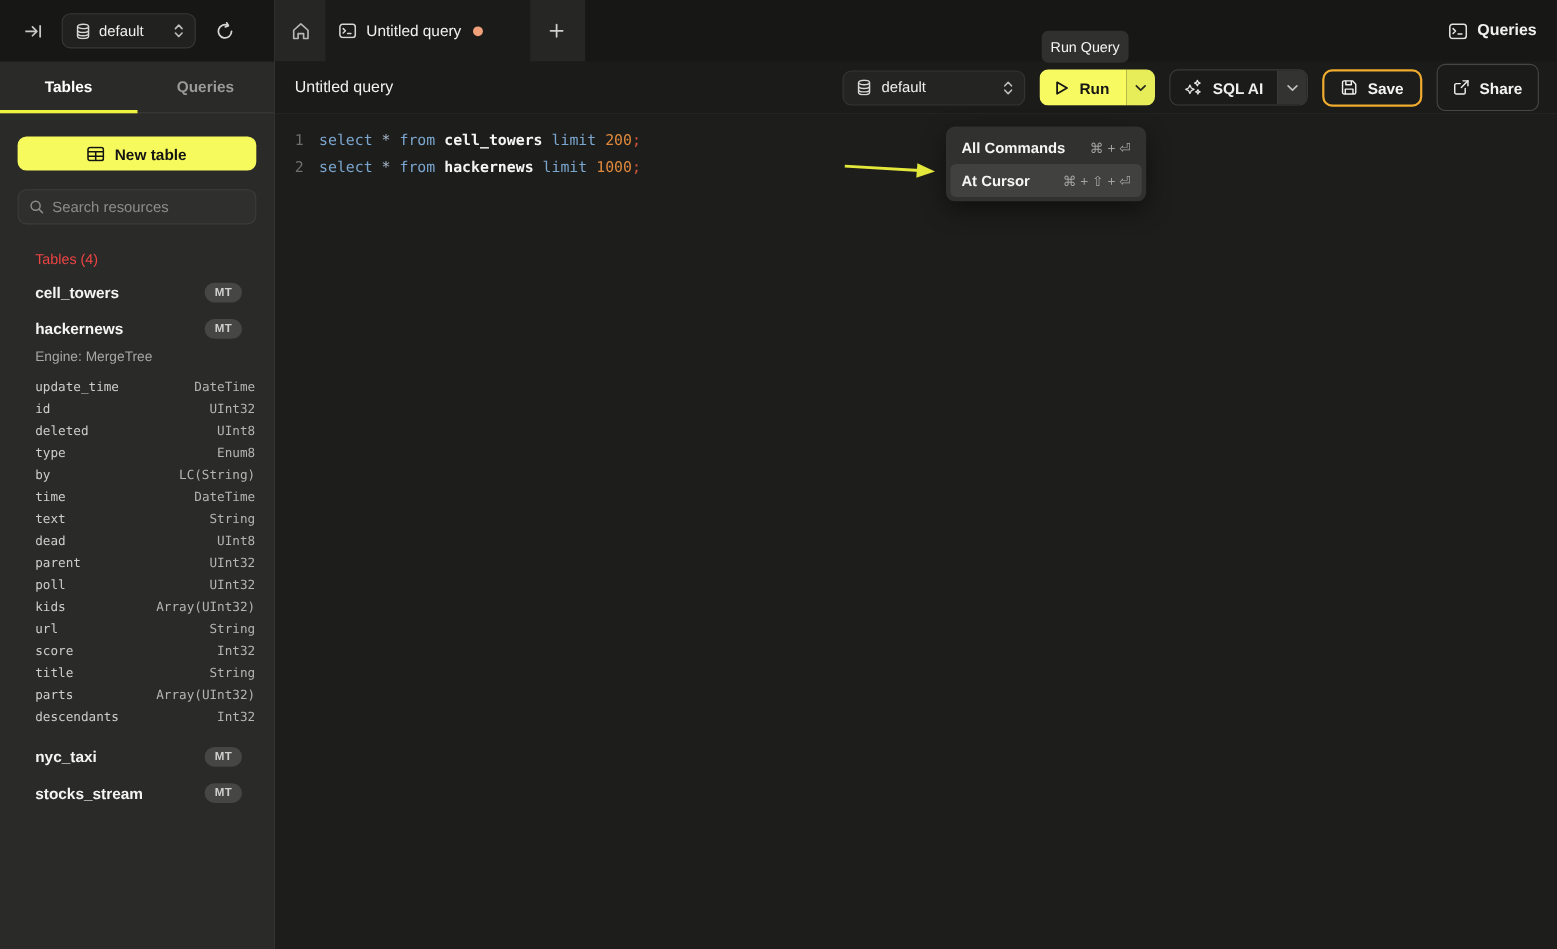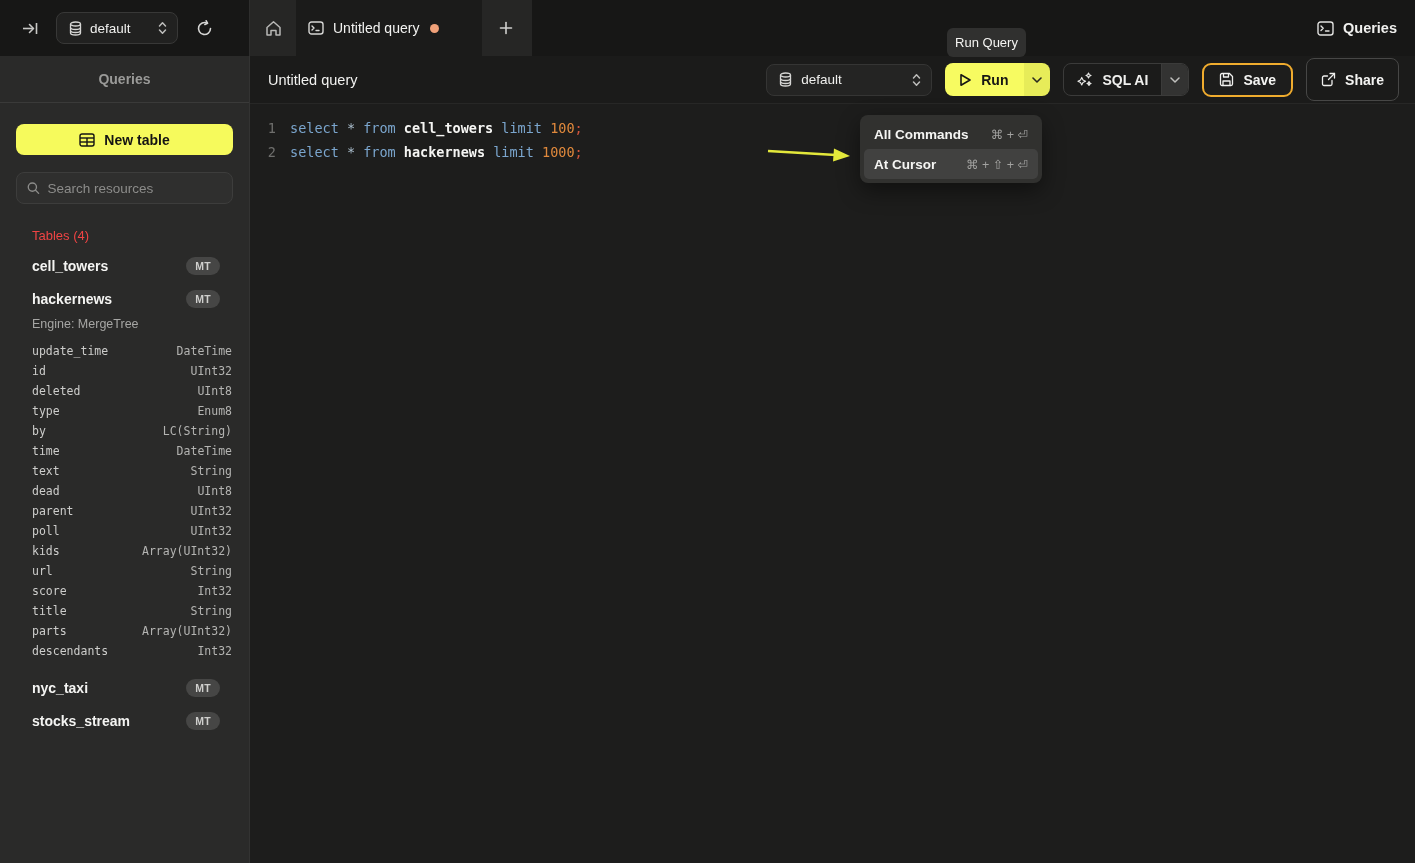--- a/index.html
+++ b/index.html
@@ -158,20 +158,21 @@
               <line x1="8.5" y1="10" x2="12" y2="10" stroke-linecap="round"></line>
             </g>
           </svg>
         <span>Queries</span>
       </div>
     </div>
   </div>
 
   <div class="sidebar">
     <div class="side-tabs">
+      <div class="side-tab active">Tables</div>
       <div class="side-tab">Queries</div>
     </div>
 
     <div class="newtable-btn">
       <svg width="16" height="14" viewBox="0 0 16 14">
           <g stroke="#141413" stroke-width="1.4" fill="none">
             <rect x="1" y="1" width="14" height="12" rx="2"></rect>
             <line x1="1" y1="5" x2="15" y2="5"></line>
             <line x1="1" y1="9" x2="15" y2="9"></line>
             <line x1="8" y1="5" x2="8" y2="13"></line>
@@ -353,21 +354,21 @@
           </svg>
         <span>Share</span>
       </div>
     </div>
   </div>
 
   <div class="editor">
     <div id="code-lines">
         <div class="code-line">
           <span class="ln">1</span>
-          <span class="code-text"><span class="tok-kw">select </span><span class="tok-op">* </span><span class="tok-kw">from </span><span class="tok-table">cell_towers </span><span class="tok-kw">limit </span><span class="tok-num">100</span><span class="tok-semi">;</span></span>
+          <span class="code-text"><span class="tok-kw">select </span><span class="tok-op">* </span><span class="tok-kw">from </span><span class="tok-table">cell_towers </span><span class="tok-kw">limit </span><span class="tok-num">200</span><span class="tok-semi">;</span></span>
         </div>
         <div class="code-line">
           <span class="ln">2</span>
           <span class="code-text"><span class="tok-kw">select </span><span class="tok-op">* </span><span class="tok-kw">from </span><span class="tok-table">hackernews </span><span class="tok-kw">limit </span><span class="tok-num">1000</span><span class="tok-semi">;</span></span>
         </div>
       </div>
   </div>
 
   <div class="tooltip">Run Query</div>
 

